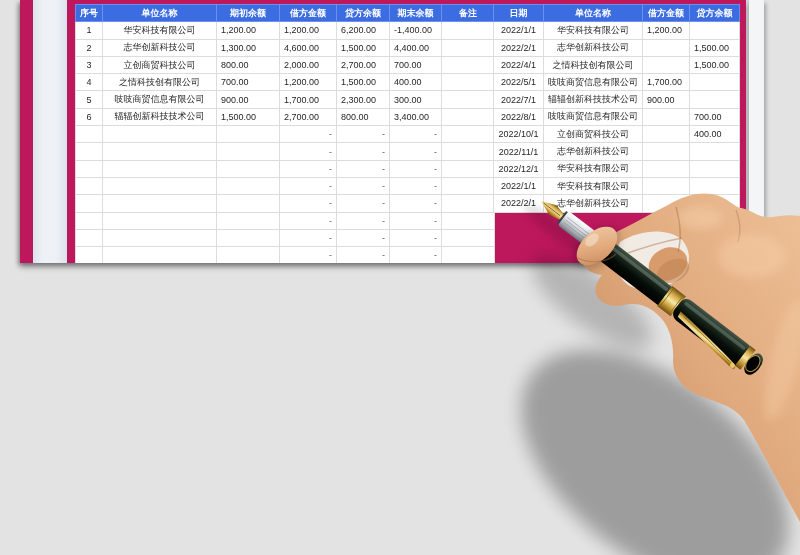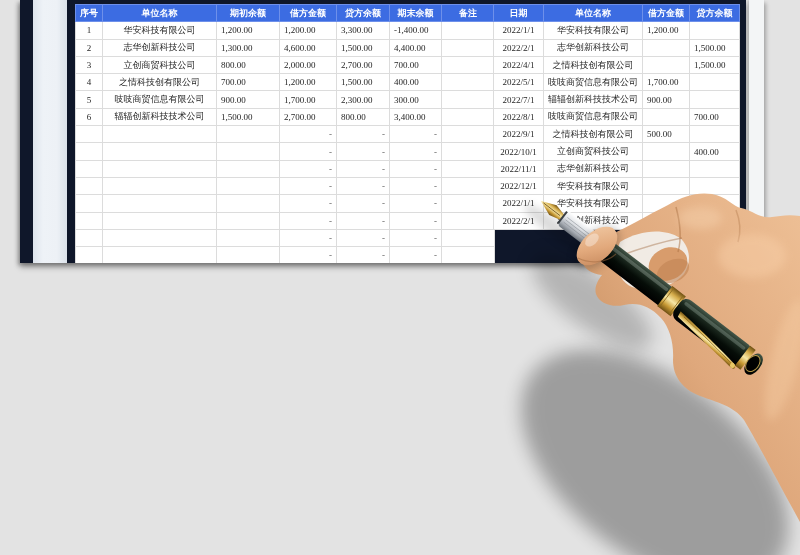--- a/index.html
+++ b/index.html
@@ -1,19 +1,19 @@
 <!DOCTYPE html>
 <html><head>
 <meta charset="utf-8">
 <style>
   html,body{margin:0;padding:0;}
   .stage{position:relative;width:800px;height:555px;background:#e3e3e3;overflow:hidden;
          font-family:"Liberation Sans","DejaVu Sans",sans-serif;}
-  .paper{position:absolute;left:20px;top:0;width:726px;height:263px;background:#0f172a;
-         overflow:hidden;box-shadow:-2px 2px 4px rgba(0,0,0,.25), 0 4px 6px rgba(0,0,0,.35);font-family:Liberation Serif, serif;}
+  .paper{position:absolute;left:20px;top:0;width:726px;height:263px;background:#be185d;
+         overflow:hidden;box-shadow:-2px 2px 4px rgba(0,0,0,.25), 0 4px 6px rgba(0,0,0,.35);}
   .left-strip{position:absolute;left:13px;top:0;width:34px;height:100%;
          background:linear-gradient(90deg,#dde4ec 0%,#eef2f7 30%,#edf1f6 70%,#dce3eb 100%);}
   .right-strip{position:absolute;left:749px;top:0;width:15px;height:264px;background:#f3f5f6;
          box-shadow:-1px 0 2px rgba(0,0,0,.15), 2px 3px 4px rgba(0,0,0,.28);}
   table.sheet{position:absolute;top:4px;border-collapse:collapse;table-layout:fixed;
          font-size:9px;color:#262626;background:#fff;}
   table.sheet td,table.sheet th{border:1px solid #dcdcdc;height:16.3px;padding:0 4px;
          overflow:hidden;white-space:nowrap;font-weight:normal;}
   table.sheet th{background:#3c6ce2;color:#ffffff;border-color:#6e90ea;font-weight:bold;text-align:center;}
   .al-c{text-align:center;}
@@ -51,21 +51,21 @@
             <th>期末余额</th>
             <th>备注</th>
           </tr>
         </thead>
         <tbody>
           <tr>
             <td class="al-c">1</td>
             <td class="al-c">华安科技有限公司</td>
             <td class="al-r">1,200.00</td>
             <td class="al-r">1,200.00</td>
-            <td class="al-r">3,300.00</td>
+            <td class="al-r">6,200.00</td>
             <td class="al-r">-1,400.00</td>
             <td class="al-c"></td>
           </tr>
           <tr>
             <td class="al-c">2</td>
             <td class="al-c">志华创新科技公司</td>
             <td class="al-r">1,300.00</td>
             <td class="al-r">4,600.00</td>
             <td class="al-r">1,500.00</td>
             <td class="al-r">4,400.00</td>
@@ -226,26 +226,20 @@
             <td class="al-c">2022/7/1</td>
             <td class="al-c">辐辐创新科技技术公司</td>
             <td class="al-r">900.00</td>
             <td class="al-r"></td>
           </tr>
           <tr>
             <td class="al-c">2022/8/1</td>
             <td class="al-c">吱吱商贸信息有限公司</td>
             <td class="al-r"></td>
             <td class="al-r">700.00</td>
-          </tr>
-          <tr>
-            <td class="al-c">2022/9/1</td>
-            <td class="al-c">之情科技创有限公司</td>
-            <td class="al-r">500.00</td>
-            <td class="al-r"></td>
           </tr>
           <tr>
             <td class="al-c">2022/10/1</td>
             <td class="al-c">立创商贸科技公司</td>
             <td class="al-r"></td>
             <td class="al-r">400.00</td>
           </tr>
           <tr>
             <td class="al-c">2022/11/1</td>
             <td class="al-c">志华创新科技公司</td>

